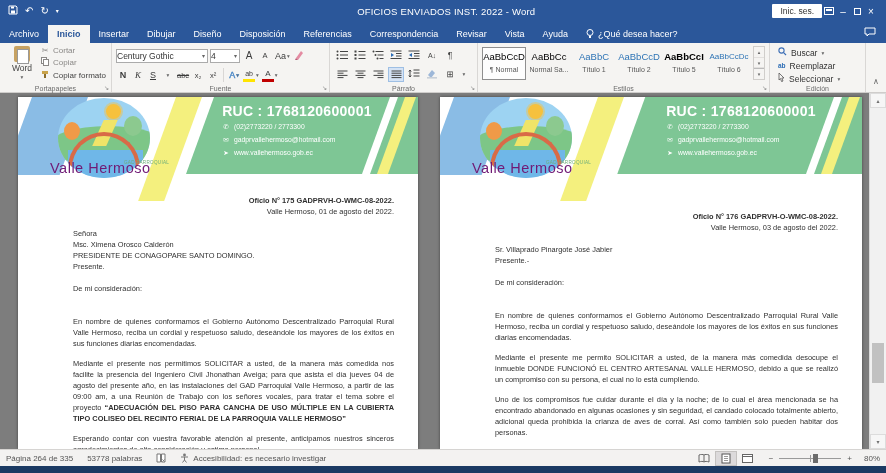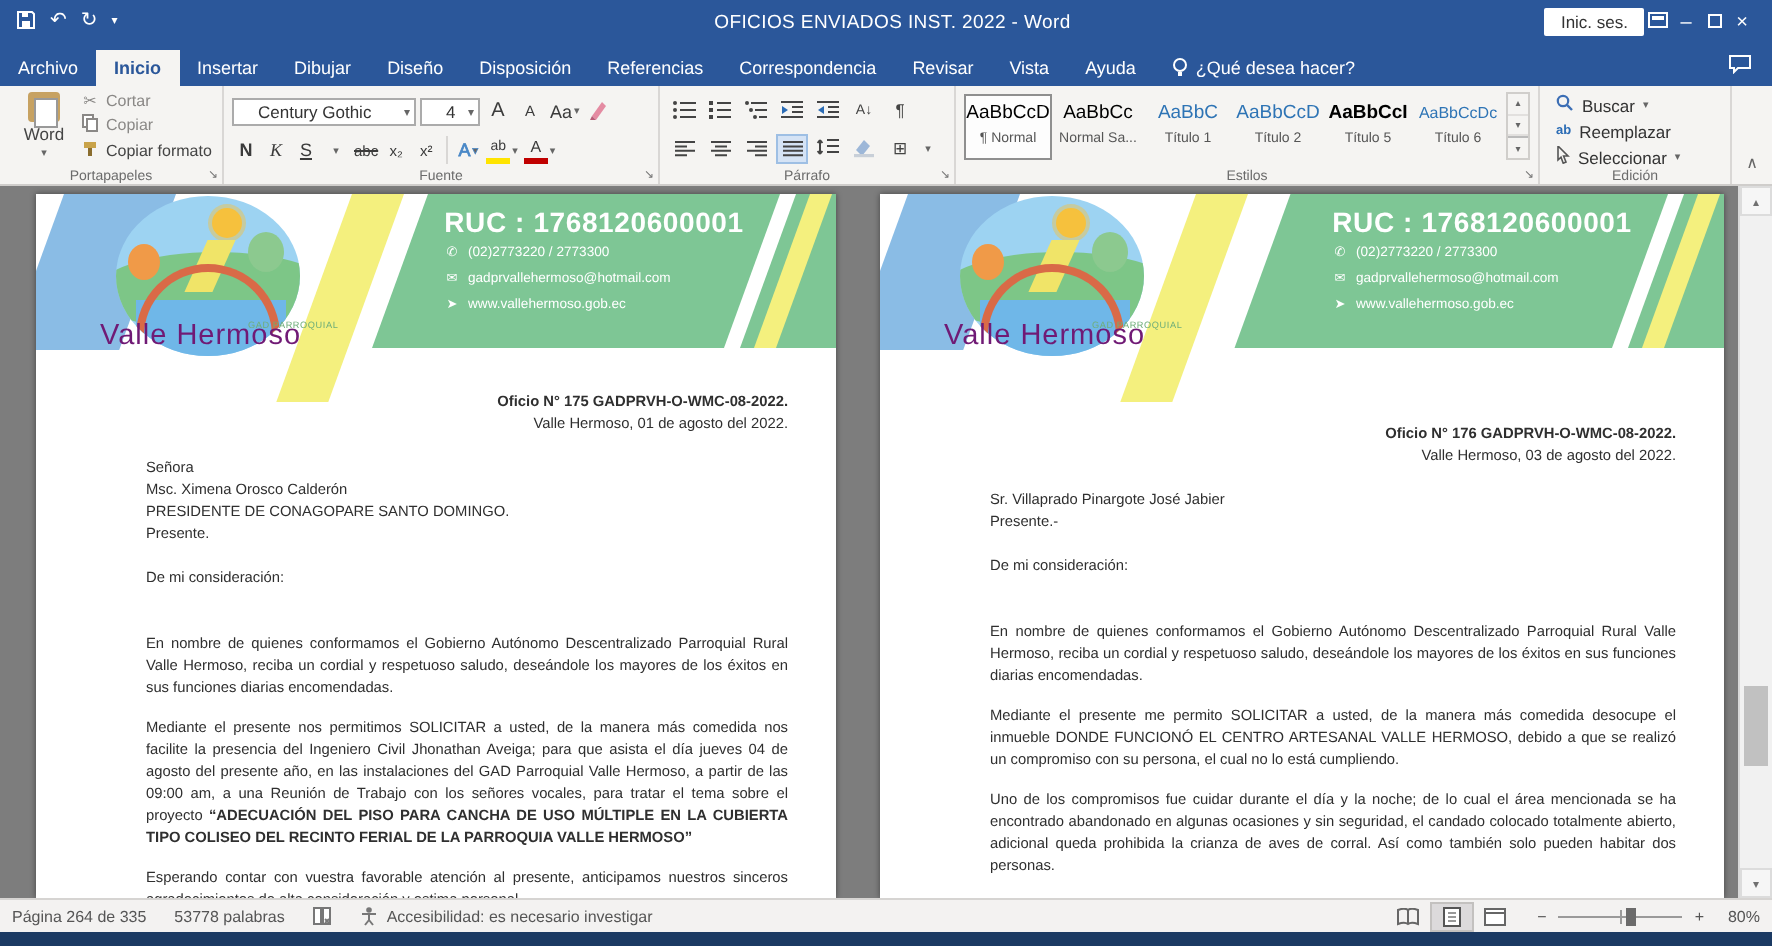--- a/index.html
+++ b/index.html
@@ -39,21 +39,21 @@
   .g-clip { width:112px; display:flex; }
   .paste-big { width:36px; display:flex; flex-direction:column; align-items:center; justify-content:center; gap:1px; }
   .clipboard-glyph { width:16px; height:18px; background:#c7a262; border-radius:2px; position:relative; }
   .clipboard-glyph:after { content:""; position:absolute; left:3px; top:3px; width:10px; height:13px; background:#fff; border:1px solid #999; }
   .clip-small { display:flex; flex-direction:column; justify-content:center; gap:2px; color:#8a8886; }
   .srow { display:flex; align-items:center; gap:3px; font-size:8px; white-space:nowrap; }
   .srow .ic { width:10px; text-align:center; font-size:8px; }
   .g-font { width:218px; }
   .frow1 { display:flex; align-items:center; gap:2px; height:19px; }
   .combo { background:#fff; border:1px solid #ababab; display:flex; align-items:center; justify-content:space-between;
-    font-size:8.5px; padding:1px 2px 1px 12px; height:14px; color:#333;text-align:center; }
+    font-size:8.5px; padding:1px 2px 1px 0; height:14px; color:#333;text-align:center; }
   .combo .dd { font-size:6px; color:#666; margin-left:2px; }
   .font-name { width:92px; }
   .font-size { width:30px; }
   .fbtn { min-width:14px; height:15px; display:inline-flex; align-items:center; justify-content:center;
     font-size:9px; color:#3b3b3b; padding:0 1px; }
   .fbtn .dd { font-size:5.5px; margin-left:1px; color:#666; }
   .frow2 { display:flex; align-items:center; gap:1px; height:18px; margin-top:1px; }
   .vsep { width:1px; height:14px; background:#d9d7d5; margin:0 2px; }
   .bold-g { font-weight:bold; }
   .ital-g { font-style:italic; font-family:"Liberation Serif", serif; }

